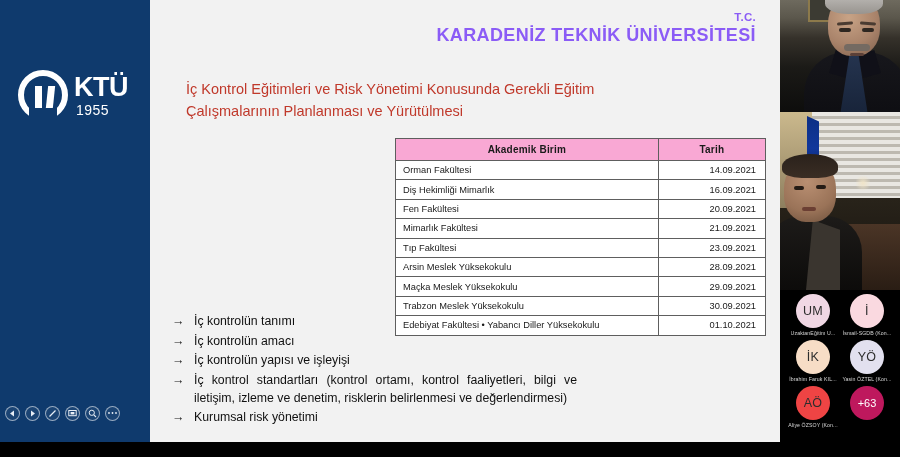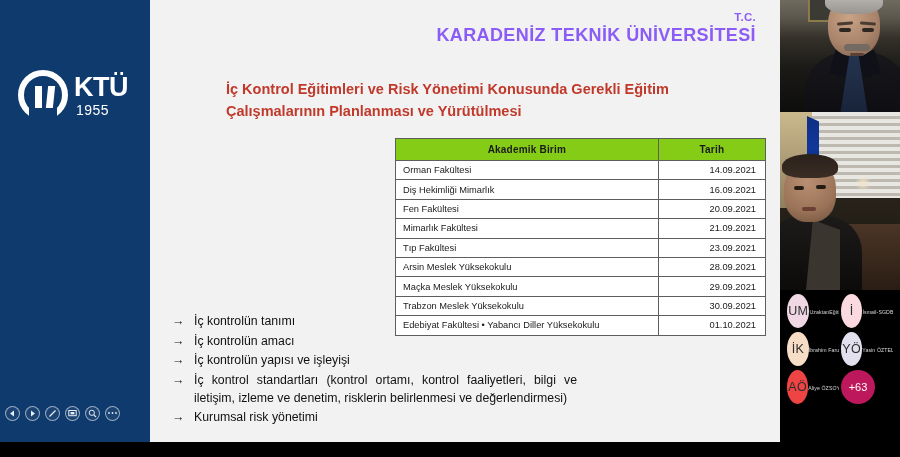--- a/index.html
+++ b/index.html
@@ -114,24 +114,23 @@
     line-height: 1.25;
   }
 
   
   .slide-title {
     position: absolute;
     left: 186px; top: 78px;
     width: 520px;
     color: #c0392b;
     font-size: 14.5px;
-    font-weight: bold;
+    font-weight: normal;
     line-height: 1.55;
     text-align: justify;
-    margin-left: 40px;
   }
   .slide-title .ln2 { text-align: left; display: block; }
 
   
   .tbl-wrap {
     position: absolute;
     left: 395px; top: 138px;
     width: 371px;
   }
   table.sched {
@@ -143,21 +142,21 @@
   table.sched th, table.sched td {
     border: 1px solid #5e5e5e;
     font-size: 9.3px;
     color: #1a1a1a;
     height: 19.4px;
     padding: 0 7px;
     font-weight: normal;
     vertical-align: middle;
   }
   table.sched thead th {
-    background: #84cc16;
+    background: #f9a8d4;
     font-weight: bold;
     font-size: 10px;
     text-align: center;
     height: 22px;
     letter-spacing: 0.2px;
   }
   table.sched td.unit { text-align: left; }
   table.sched td.date { text-align: right; padding-right: 9px; }
   table.sched col.c1 { width: 71%; }
   table.sched col.c2 { width: 29%; }
@@ -326,21 +325,21 @@
     padding: 4px 6px 0 6px;
   }
   .av-row {
     display: flex;
     justify-content: space-around;
     margin-bottom: 4px;
   }
   .av-cell {
     width: 52px;
     display: flex;
-    flex-direction: row;
+    flex-direction: column;
     align-items: center;
   }
   .av-circle {
     width: 34px; height: 34px;
     border-radius: 50%;
     display: flex;
     align-items: center;
     justify-content: center;
     font-size: 12.5px;
     font-weight: normal;

